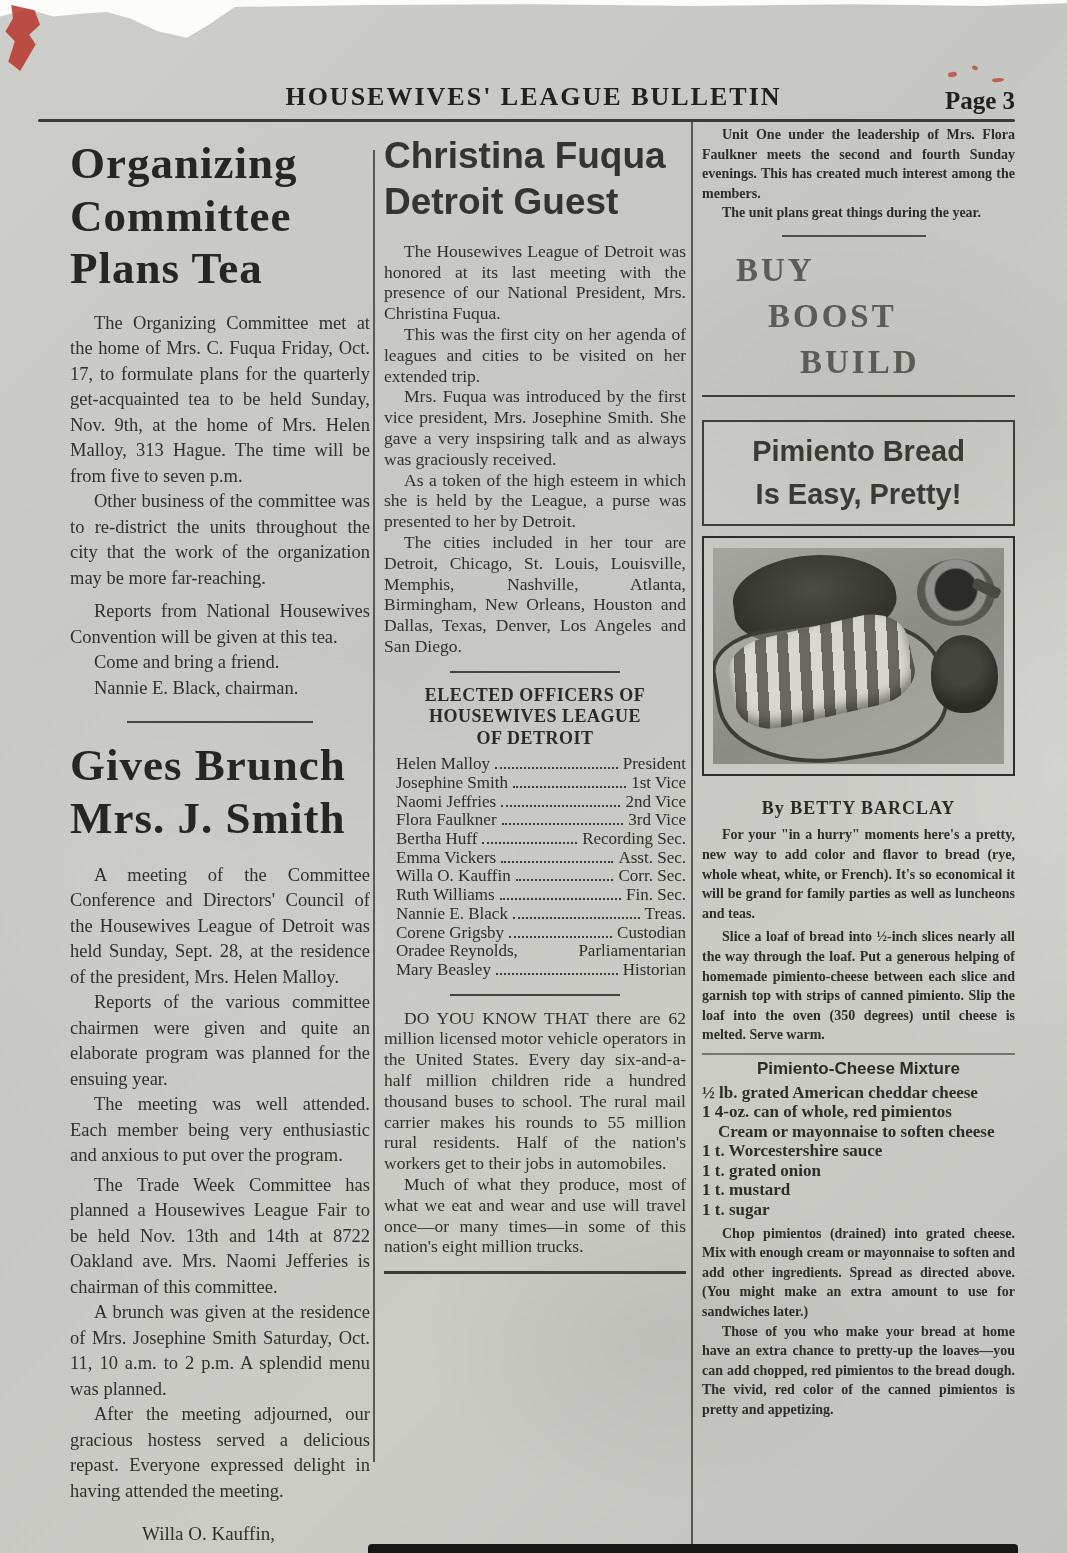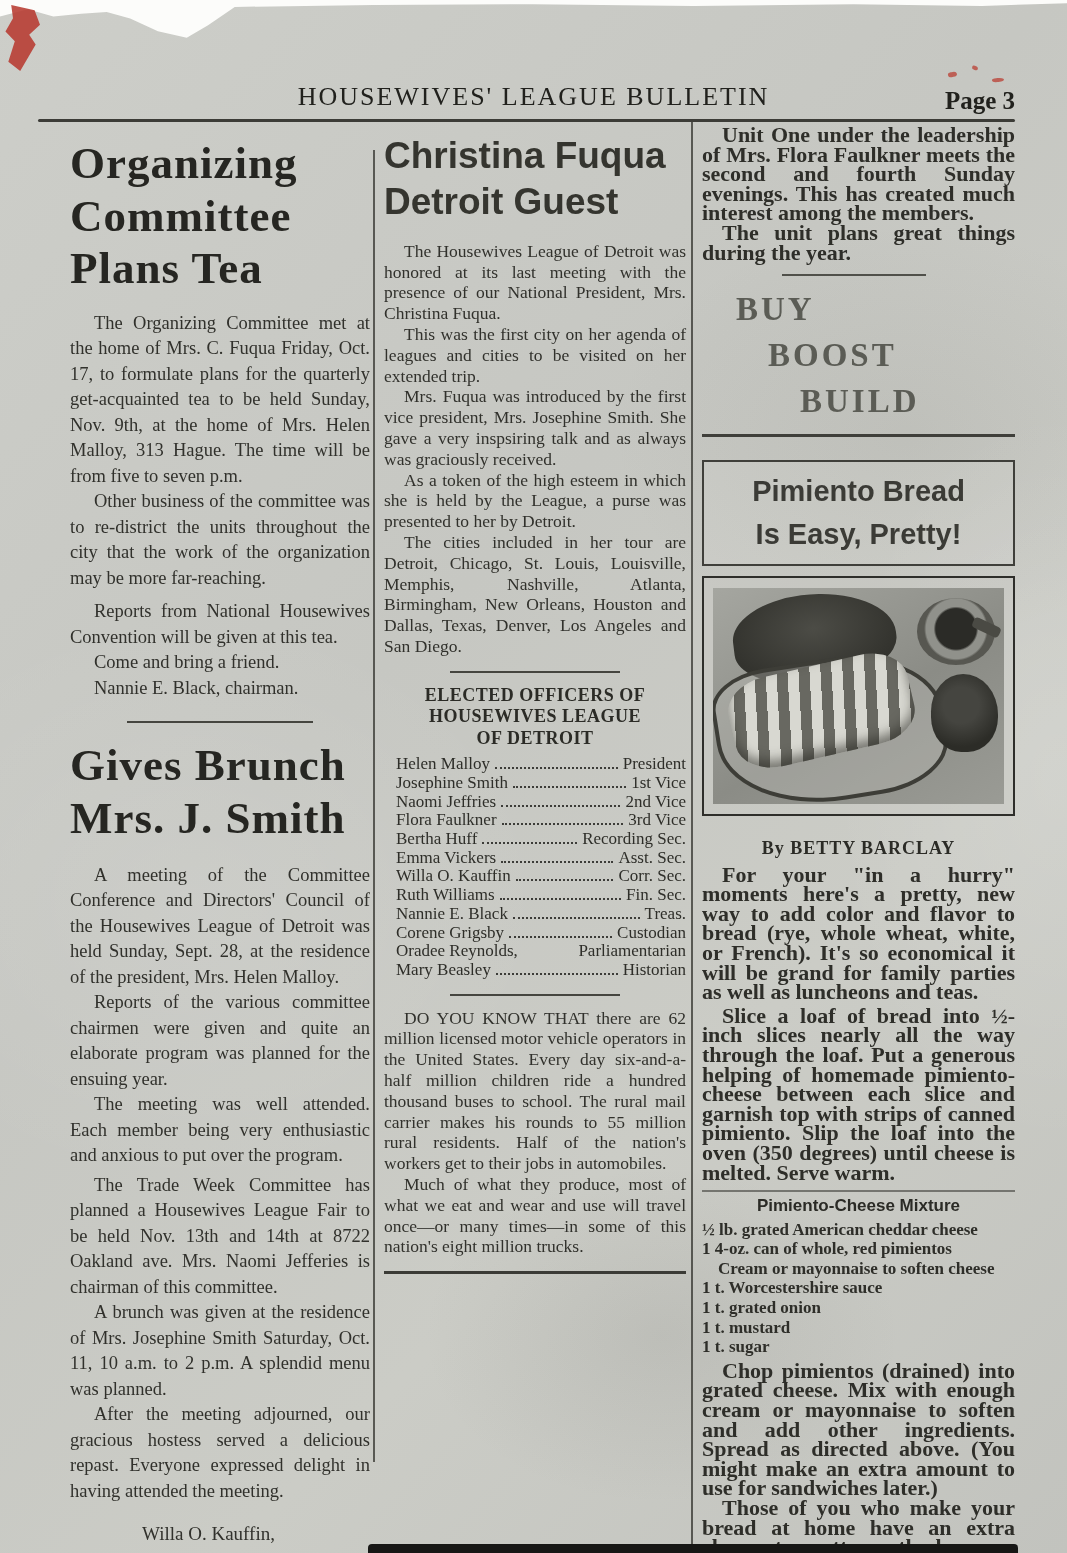--- a/index.html
+++ b/index.html
@@ -19,21 +19,21 @@
   .red-mark { position:absolute; top:5px; left:4px; width:36px; height:66px; background:#b73a30; opacity:.88;
     clip-path:polygon(20% 0,85% 8%,100% 30%,70% 45%,88% 60%,45% 100%,12% 86%,30% 55%,4% 40%,25% 20%); }
   .speck { position:absolute; background:rgba(186,62,50,.75); border-radius:40% 60% 50% 50%; }
   .speck.s1 { top:72px; left:948px; width:9px; height:5px; transform:rotate(-14deg); }
   .speck.s2 { top:66px; left:972px; width:6px; height:4px; transform:rotate(20deg); }
   .speck.s3 { top:78px; left:992px; width:12px; height:4px; transform:rotate(-6deg); }
   .bottom-band { position:absolute; bottom:0; left:368px; width:650px; height:9px; background:#171715; border-radius:4px 4px 0 0; }
 
   
   .masthead { position:absolute; top:82px; left:0; width:100%; text-align:center;
-    font-size:26px; font-weight:normal; letter-spacing:2px; color:#21211d; }
+    font-size:26px; font-weight:bold; letter-spacing:2px; color:#21211d; }
   .page-number { position:absolute; top:87px; right:52px; font-size:25px; font-weight:bold; color:#21211d; }
   .head-rule { position:absolute; top:119px; left:38px; width:977px; height:3px; background:#3c3c37; border-radius:2px; }
 
   
   .vdiv { position:absolute; width:2px; background:rgba(44,44,39,.72); }
   .vdiv.d1 { left:373px; top:150px; height:1312px; }
   .vdiv.d2 { left:691px; top:122px; height:1428px; }
 
   
   .col { position:absolute; top:125px; }
@@ -59,21 +59,21 @@
   .officer-row { display:flex; align-items:baseline; font-size:17px; line-height:18.7px; color:#2e2e29; }
   .officer-name { white-space:nowrap; }
   .officer-leader { flex:1; border-bottom:2px dotted #3c3c38; margin:0 5px 3px; min-width:10px; }
   .officer-row.no-leader .officer-leader { border-bottom:none; min-width:4px; }
   .officer-role { white-space:nowrap; }
   .rule-short2 { height:2px; background:#45453f; width:56%; margin:14px auto 12px; }
   .rule-heavy { height:3px; background:#3b3b36; margin:14px 0 8px; }
   .give-once { text-align:center; font-size:30px; line-height:37px; letter-spacing:5px; color:#4e4e48; margin-top:6px; }
 
   
-  .c3 .body p { font-size:22px; line-height:19.6px; text-align:justify; text-indent:20px; margin:0; font-weight:600; color:#2e2e29; }
+  .c3 .body p { font-size:14px; line-height:19.6px; text-align:justify; text-indent:20px; margin:0; font-weight:600; color:#2e2e29; }
   .rule3-short { height:2px; background:#50504a; width:46%; margin:12px 30px 10px 80px; }
   .slogan { font-weight:bold; font-size:33px; line-height:46px; letter-spacing:3px; color:#5b5c55; }
   .slogan .sl0 { padding-left:34px; }
   .slogan .sl1 { padding-left:66px; }
   .slogan .sl2 { padding-left:98px; }
   .rule3-full { height:2.5px; background:#3f3f3a; margin:10px 0 12px; }
   .ad-box { border:2.5px solid #3f3f3a; background:rgba(255,255,255,.07); text-align:center;
     font-family:"Liberation Sans", sans-serif; font-weight:700; font-size:29px; line-height:43px; color:#3b3b36; padding:8px 4px;margin-top:23px; }
   .photo-frame { border:2px solid #2e2e2a; margin-top:10px; padding:10px 9px; background:rgba(200,200,194,.4); }
   .photo { position:relative; height:216px; overflow:hidden;

